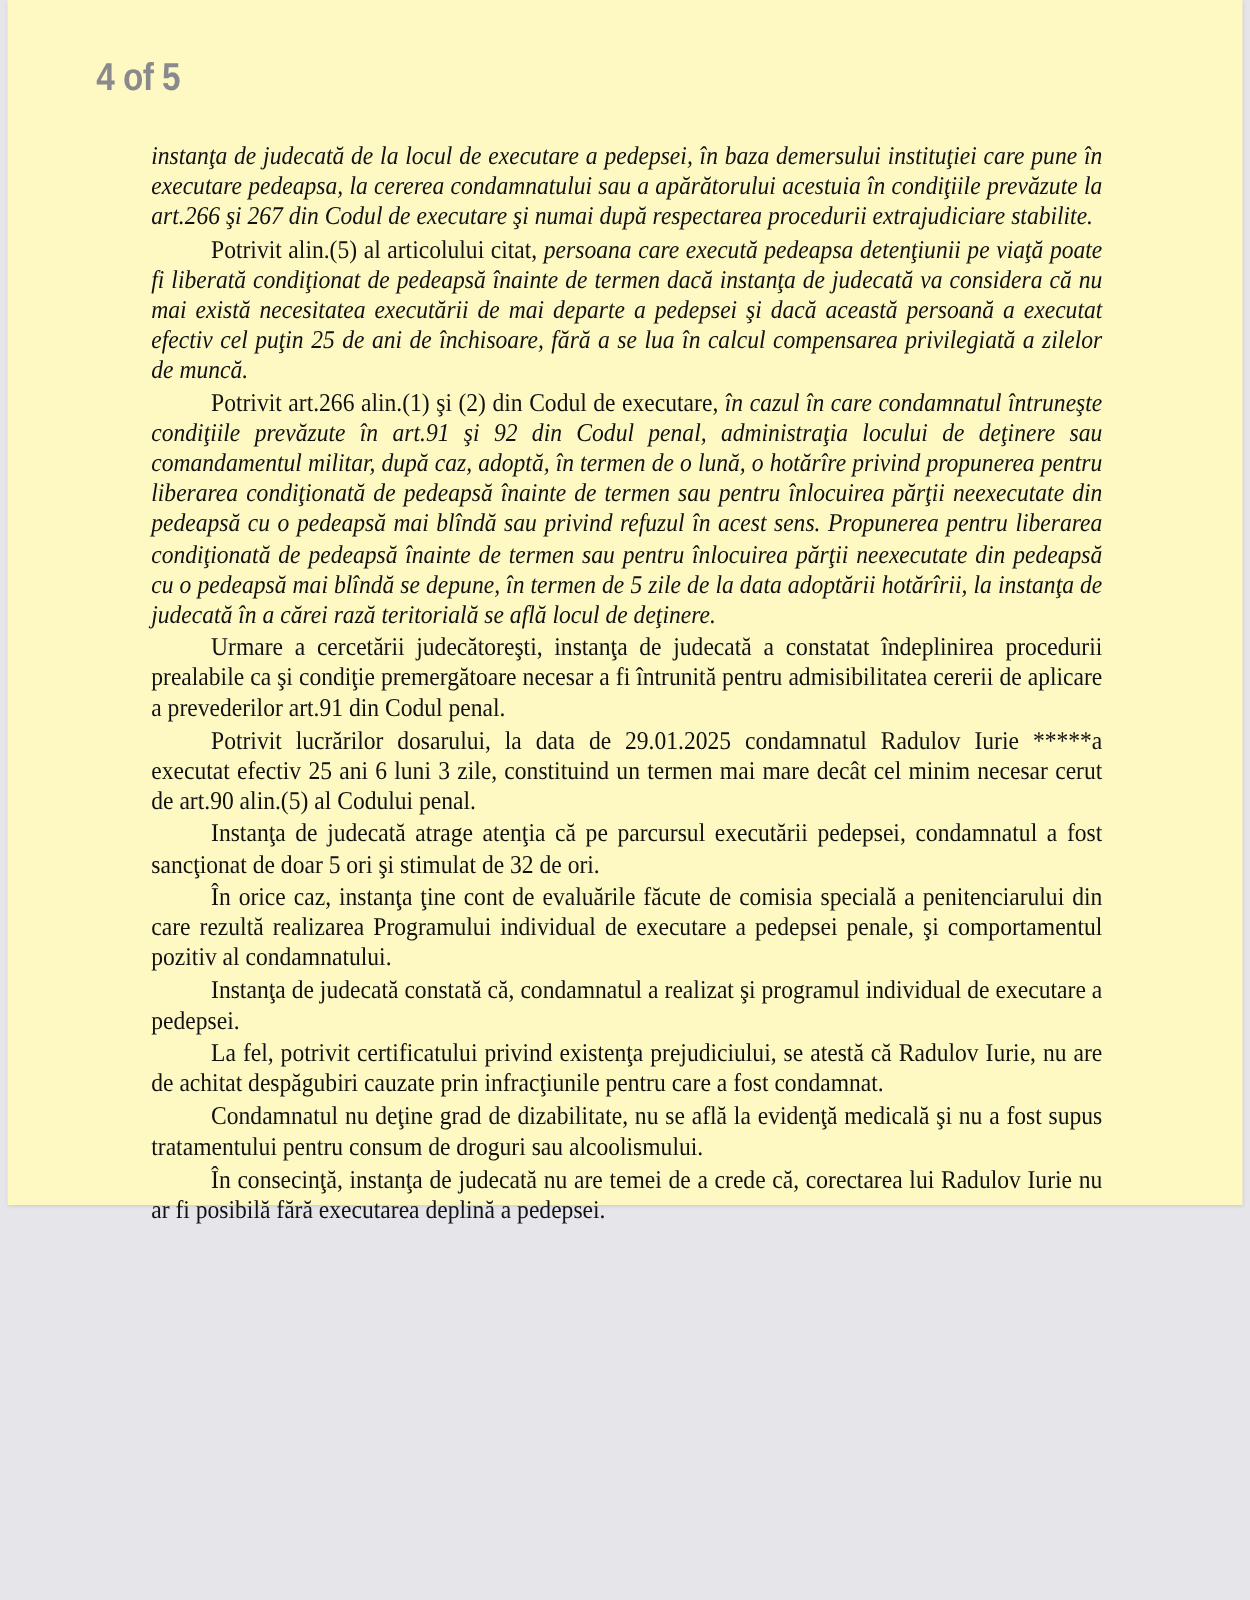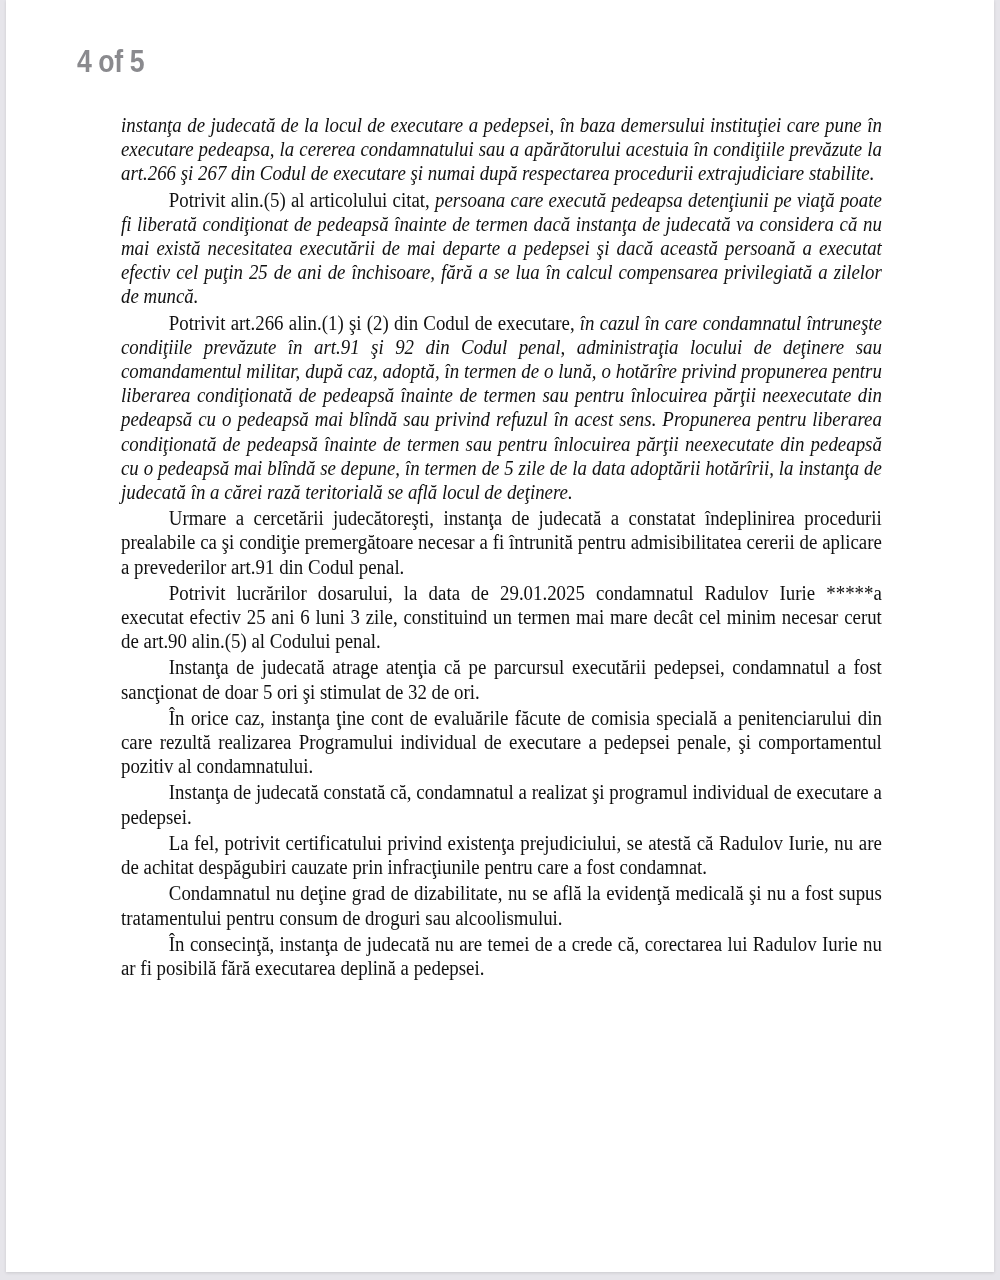--- a/index.html
+++ b/index.html
@@ -3,22 +3,22 @@
 <meta charset="utf-8">
 <style>
   html, body { margin: 0; padding: 0; }
   body {
     width: 1000px; height: 1280px;
     background: #e6e5ea;
     position: relative; overflow: hidden;
     font-family: "Liberation Serif", serif;
   }
   .page {
-    position: absolute; left: 6px; top: 0; width: 988px; height: 1272px;
-    background: #ffffff;
+    position: absolute; left: 6px; top: 0; width: 988px; height: 964px;
+    background: #fef9c3;
     box-shadow: 0 1px 3px rgba(0,0,0,0.12);
   }
   .page-indicator {
     position: absolute; left: 71px; top: 44px;
     font-family: "Liberation Sans", sans-serif;
     font-weight: bold; font-size: 31px; color: #8a8a8e;
     letter-spacing: -0.5px;
     transform: scaleX(0.86); transform-origin: left top;
   }
   .content {

